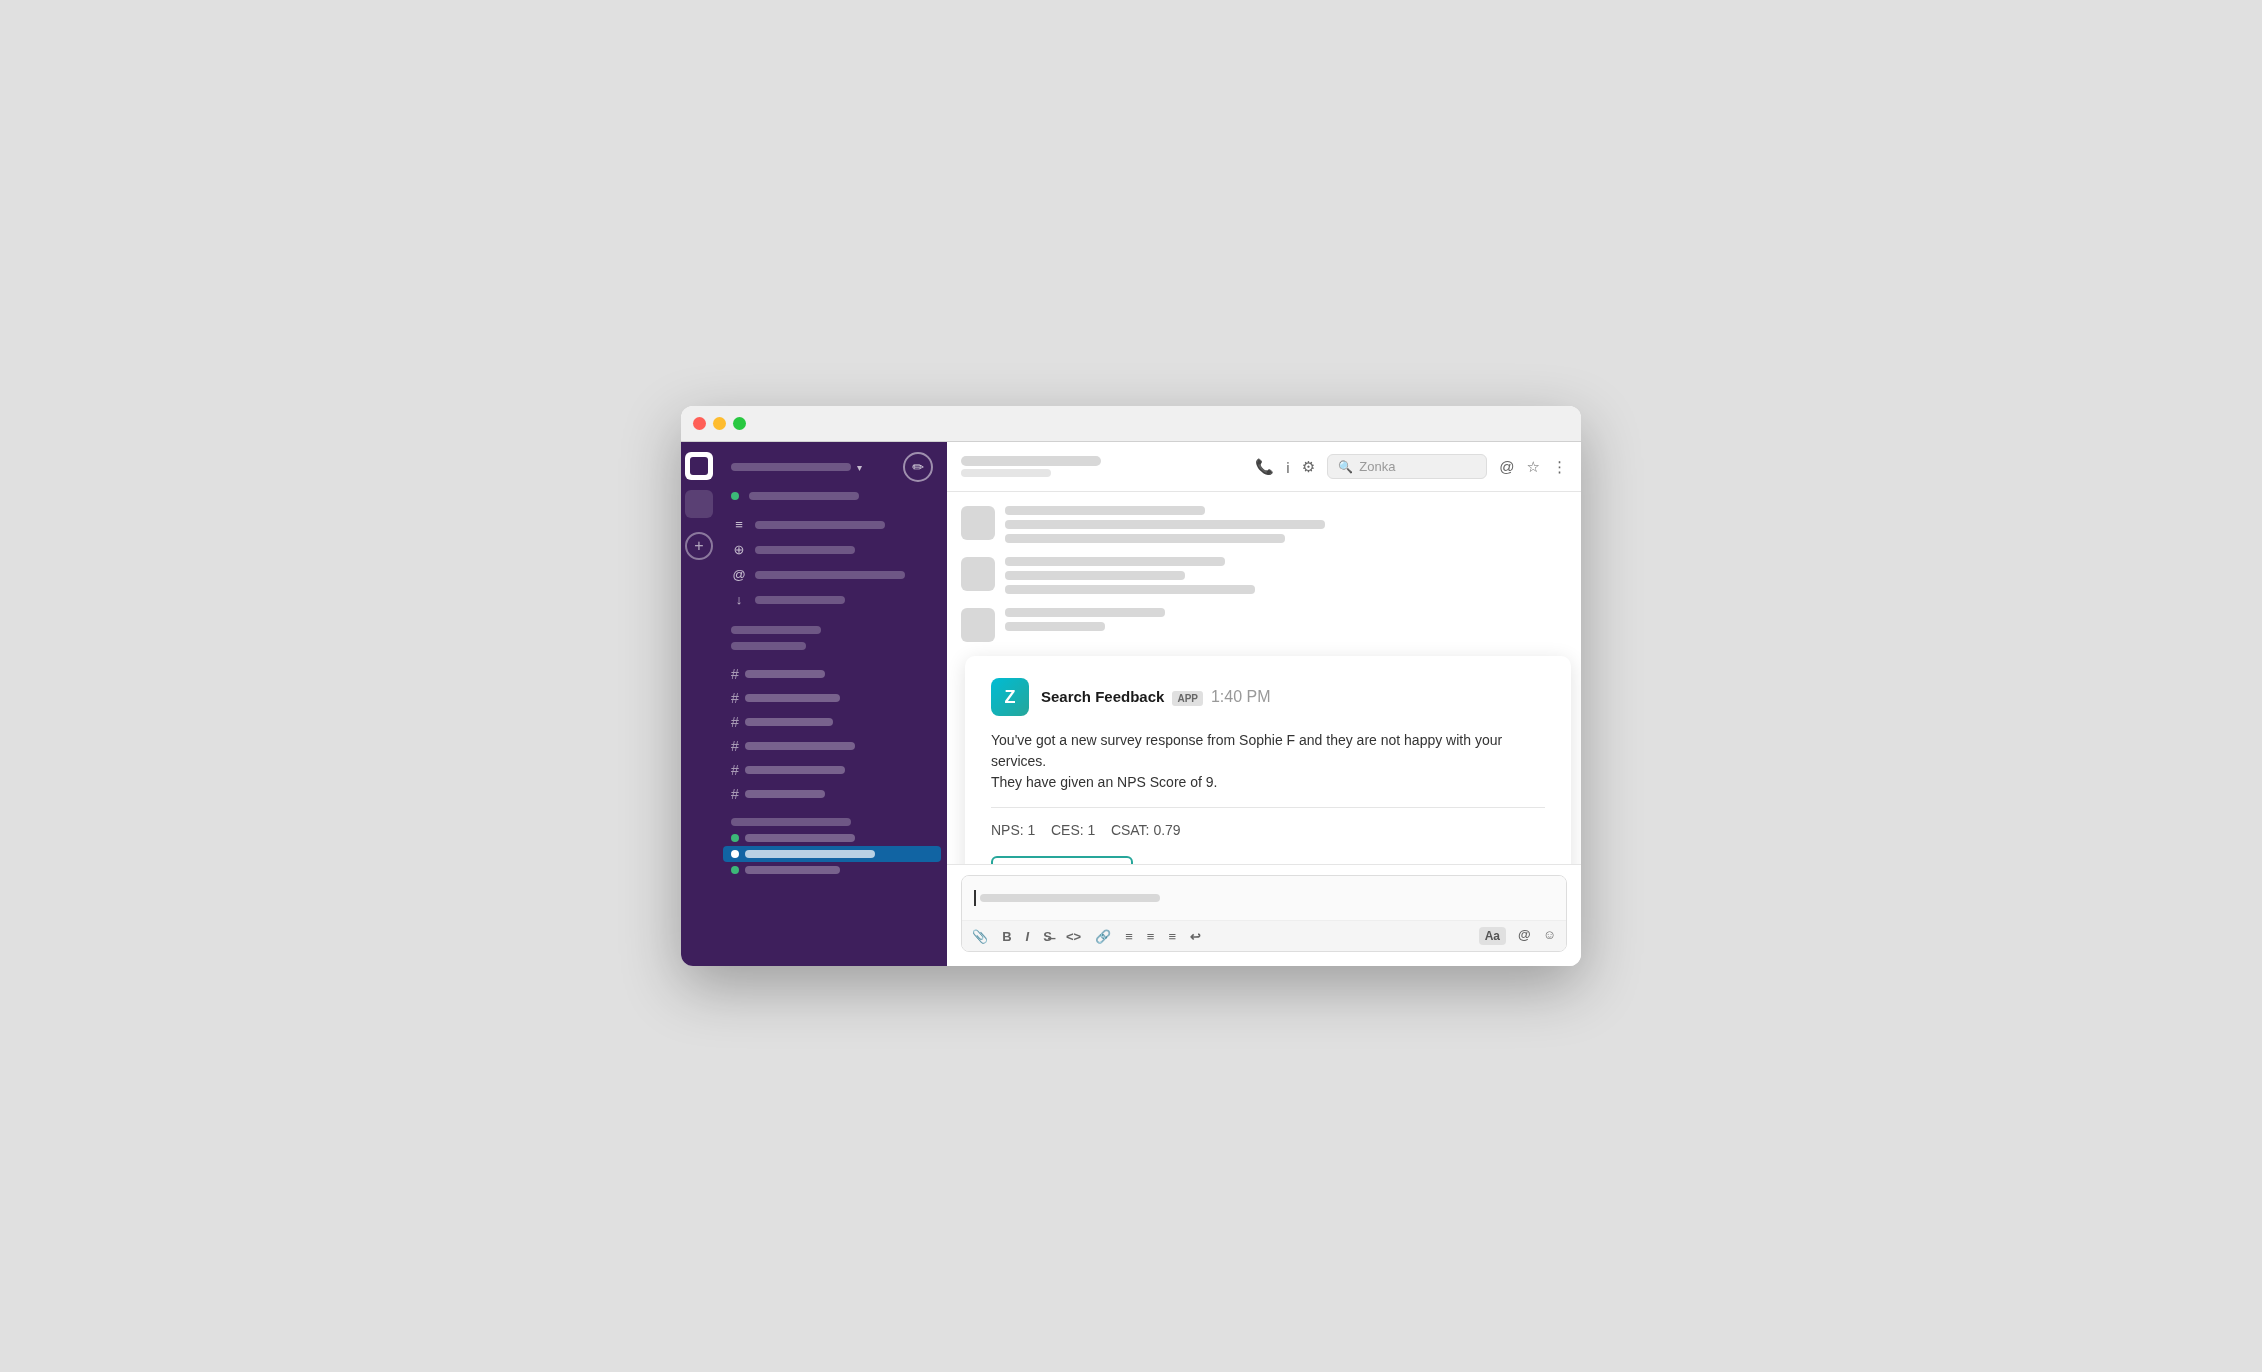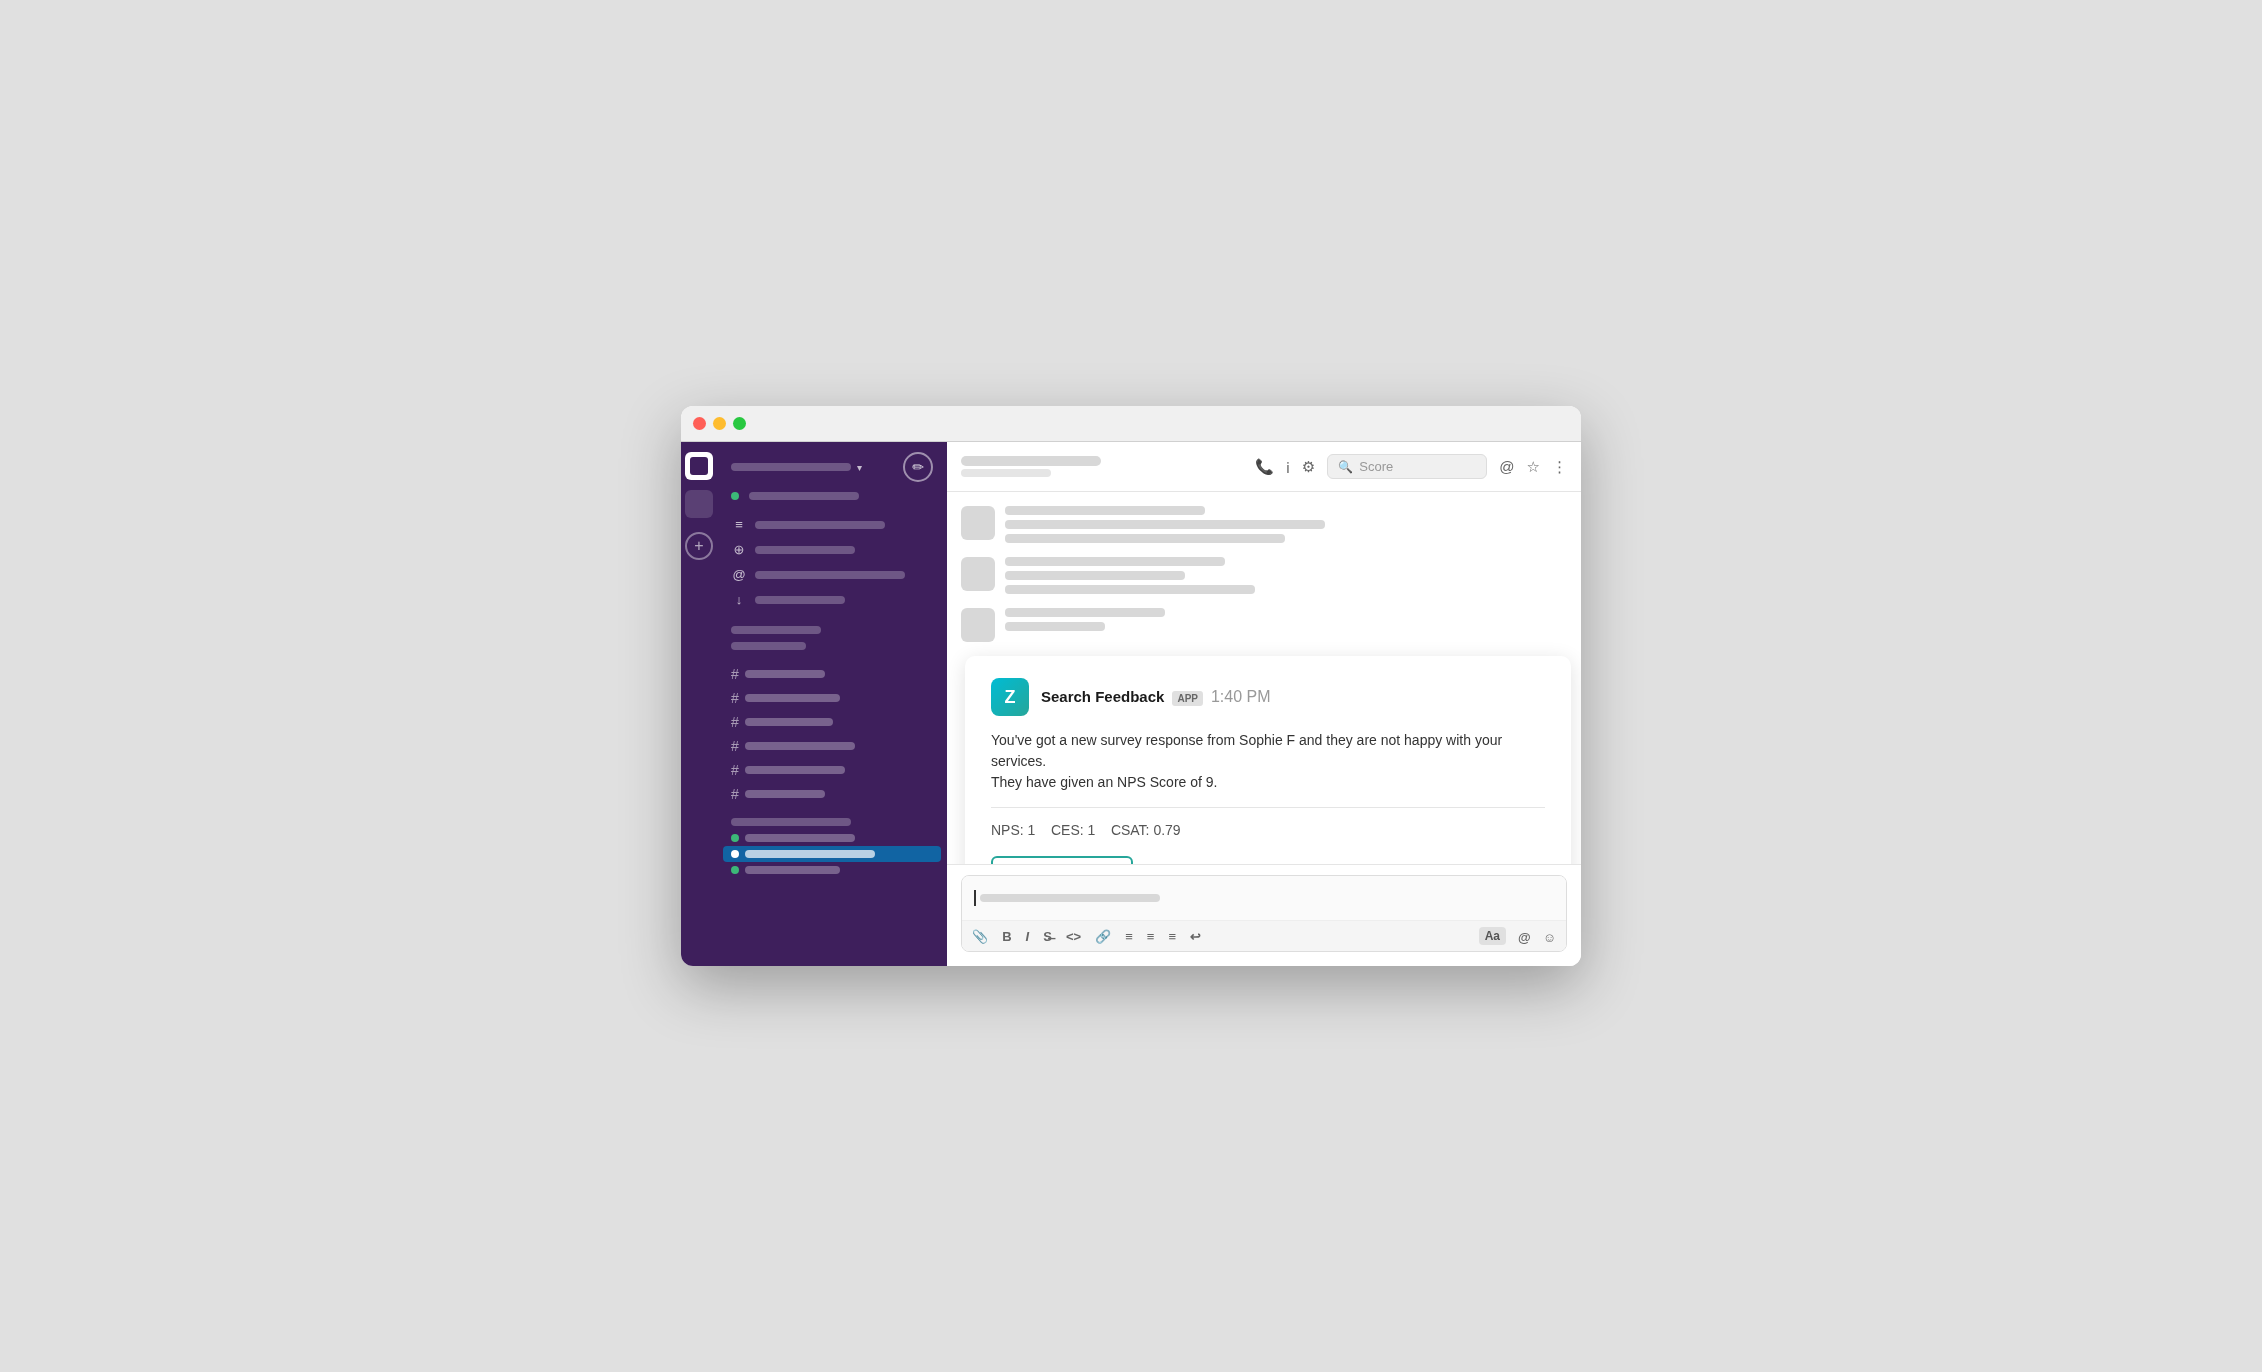--- a/index.html
+++ b/index.html
@@ -414,21 +414,21 @@
     }
     .toolbar-icon {
       color: #666;
       font-size: 13px;
       cursor: pointer;
       font-weight: 600;
     }
     .toolbar-right {
       margin-left: auto;
       display: flex;
-      align-items: flex-end;
+      align-items: flex-start;
       gap: 12px;
     }
     .toolbar-aa {
       font-size: 12px; font-weight: 600;
       color: #555;
       background: #e0e0e0;
       border-radius: 4px;
       padding: 2px 6px;
       cursor: pointer;
     }
@@ -551,21 +551,21 @@
         <div class="chat-header-left">
           <div class="chat-header-title-bar"></div>
           <div class="chat-header-sub-bar"></div>
         </div>
         <div class="chat-header-right">
           <span class="header-icon">📞</span>
           <span class="header-icon">ℹ</span>
           <span class="header-icon">⚙</span>
           <div class="search-box">
             <span class="search-icon-inner">🔍</span>
-            <span class="search-input-fake">Score</span>
+            <span class="search-input-fake">Zonka</span>
           </div>
           <span class="header-icon">@</span>
           <span class="header-icon">☆</span>
           <span class="header-icon">⋮</span>
         </div>
       </div>
 
       <div class="chat-messages">
 
         <div class="msg-placeholder-row">

